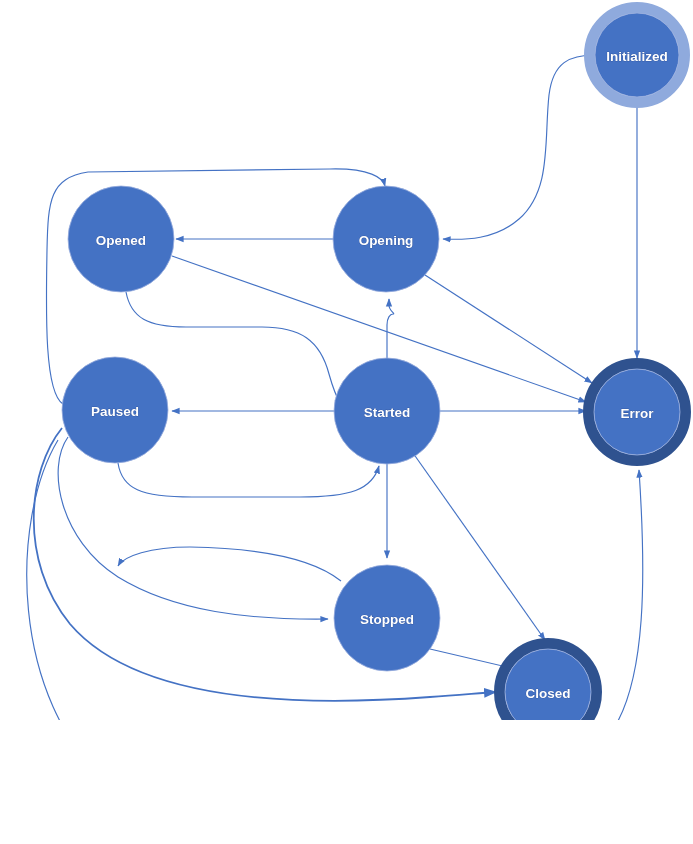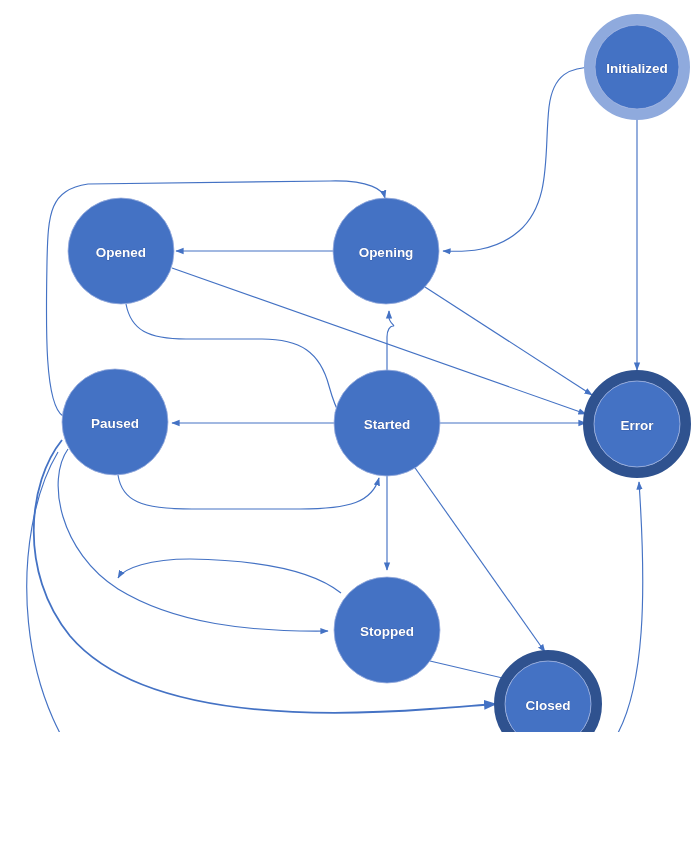--- a/index.html
+++ b/index.html
@@ -9,21 +9,20 @@
   }
   body {
     font-family: "Liberation Sans", sans-serif;
   }
   #diagram-root {
     position: relative;
     width: 693px;
     height: 720px;
     background: #ffffff;
     overflow: hidden;
-    margin-top: 12px;
   }
   #diagram-svg {
     position: absolute;
     left: 0;
     top: 0;
     width: 693px;
     height: 844px;
   }
   .edge-path {
     fill: none;

